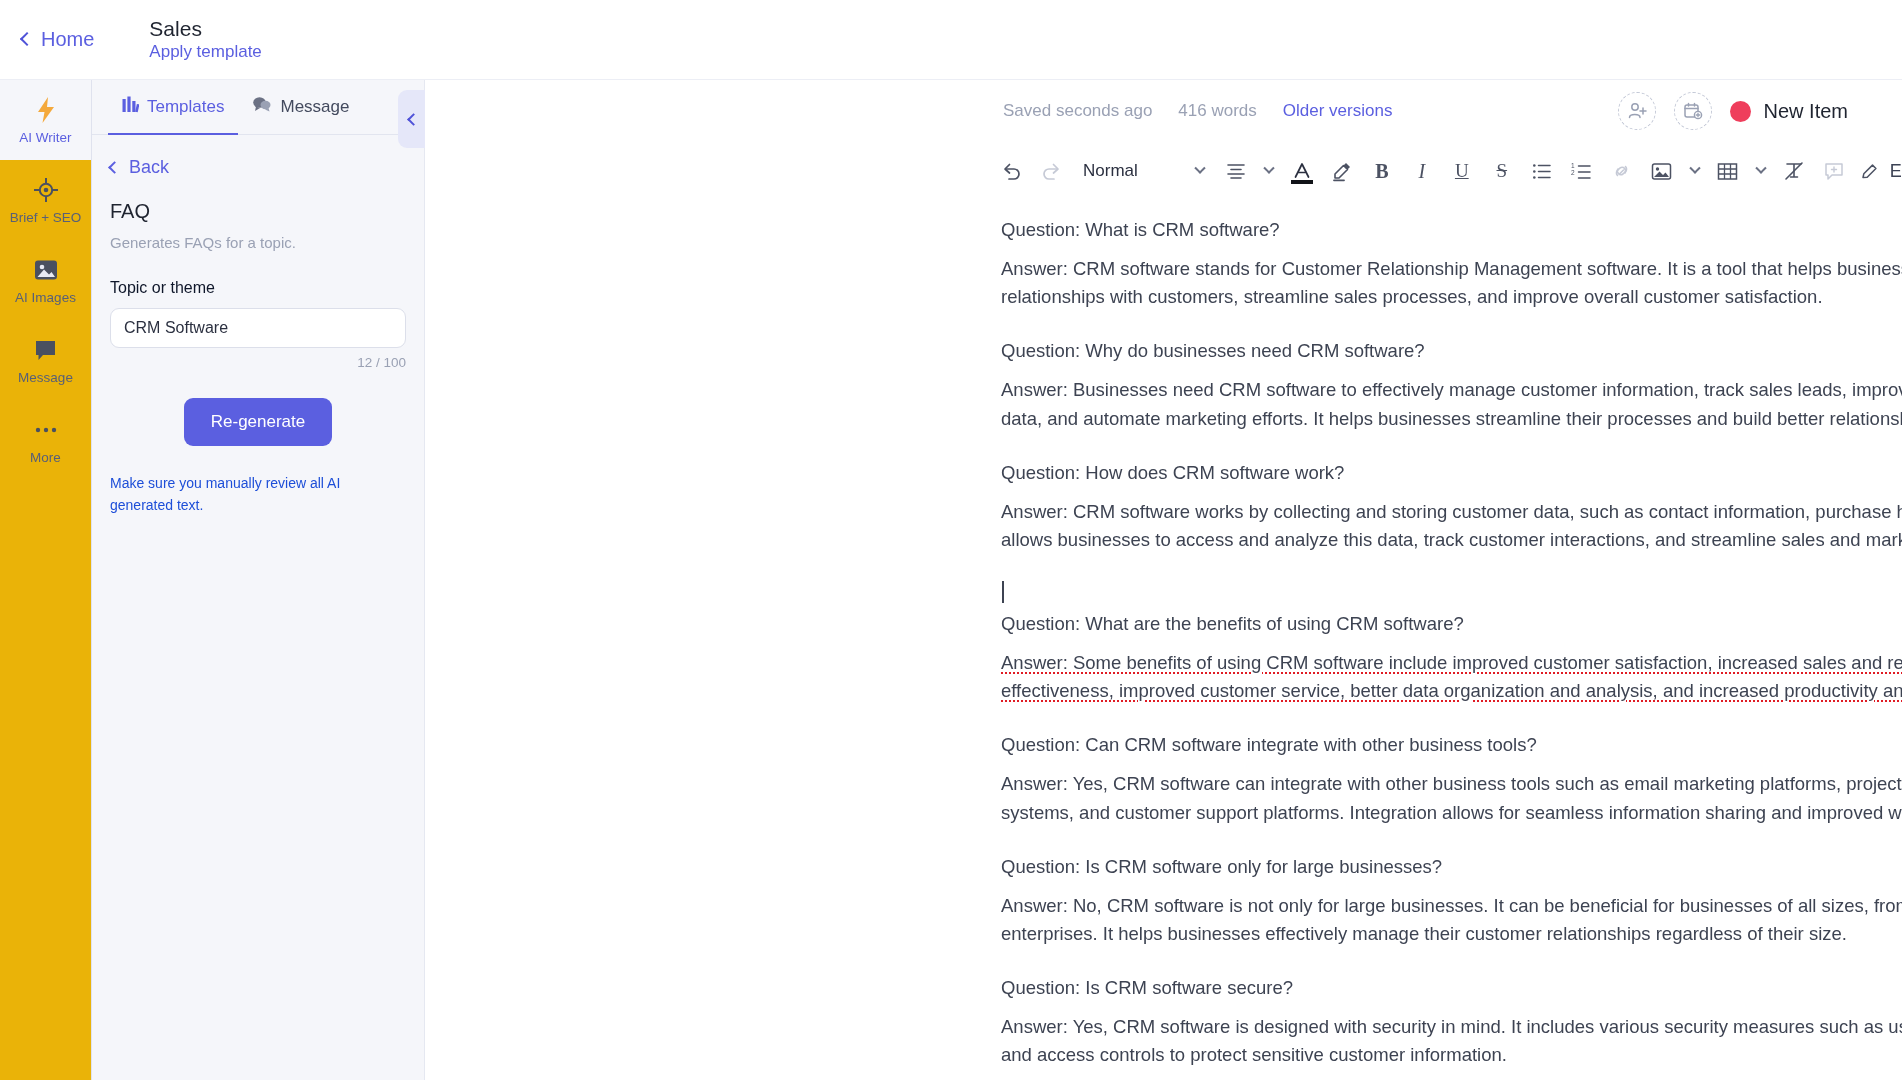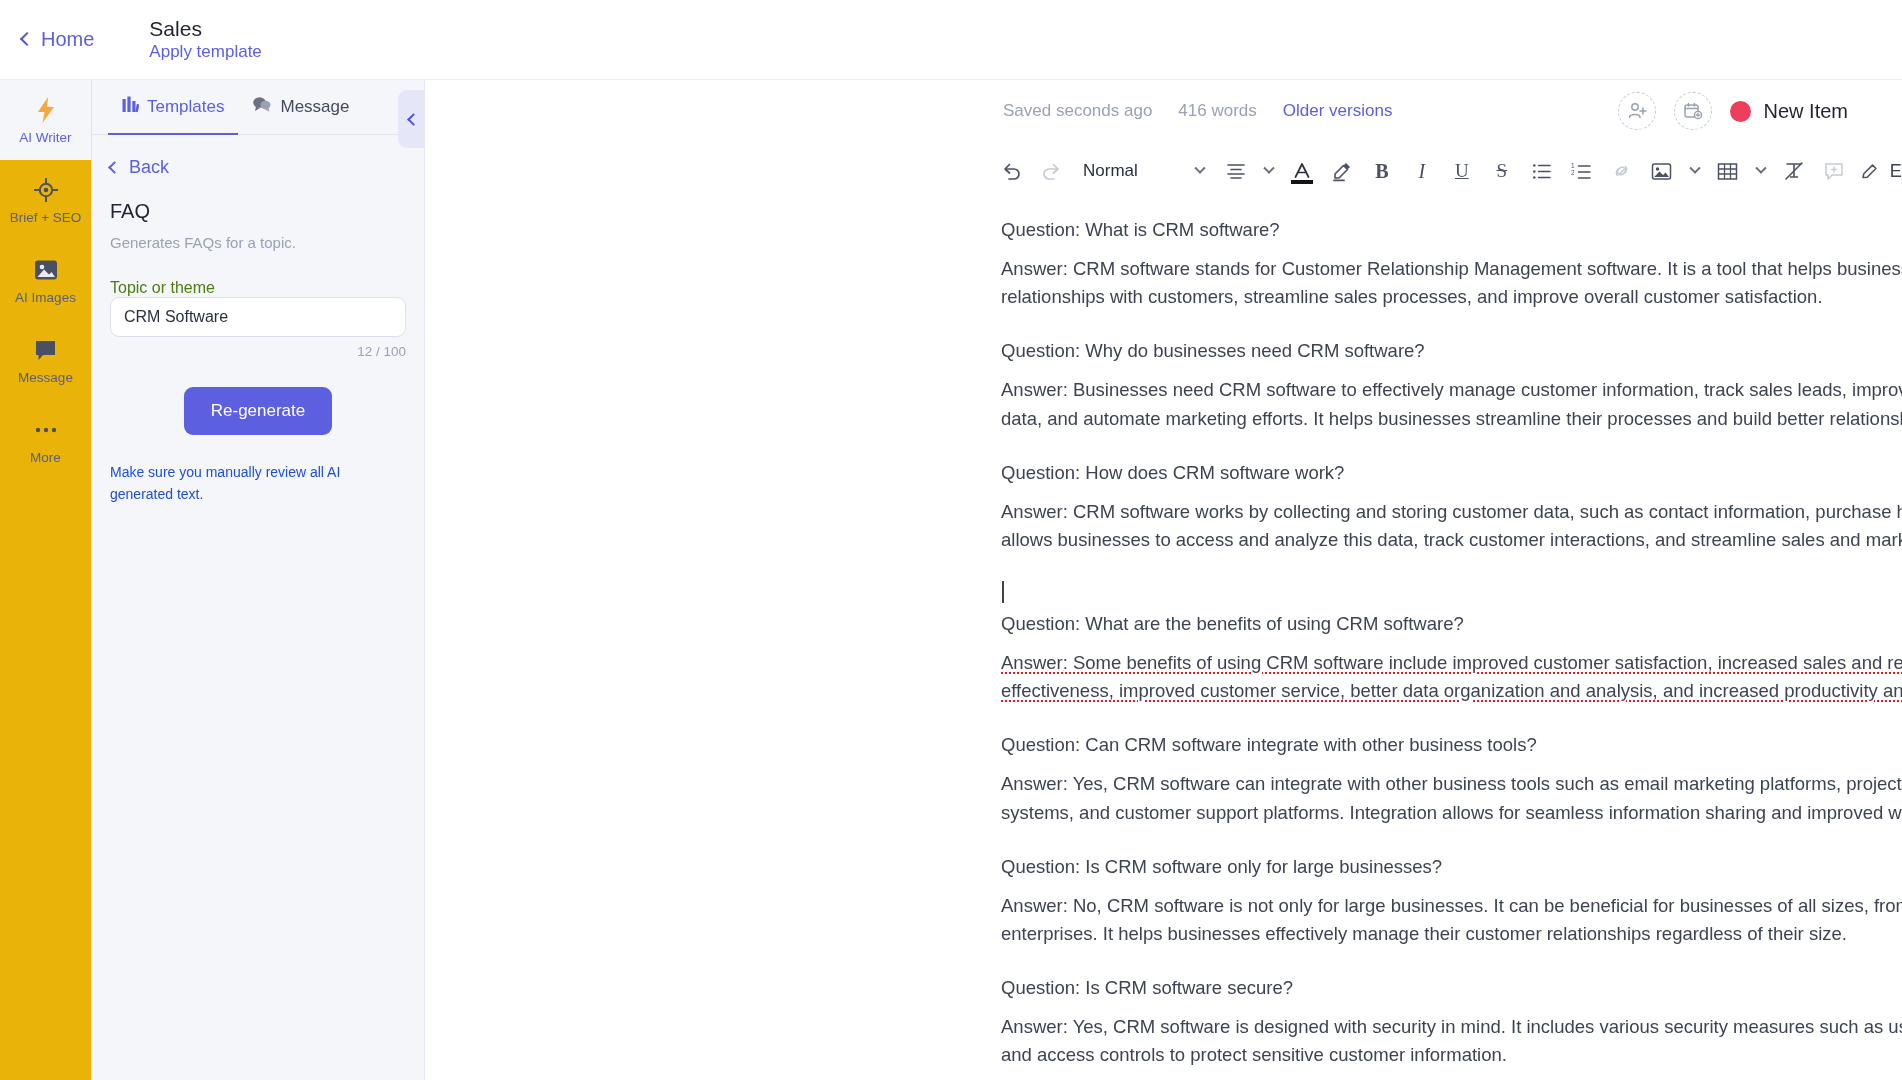--- a/index.html
+++ b/index.html
@@ -103,21 +103,21 @@
     display: flex; align-items: center; gap: 10px; color: #5b5fe0;
     font-size: 18px; cursor: pointer; margin-bottom: 22px;
   }
   .back-chev {
     display: inline-block; width: 9px; height: 9px;
     border-left: 2.2px solid #5b5fe0; border-bottom: 2.2px solid #5b5fe0;
     transform: rotate(45deg);
   }
   .tpl-title { font-size: 20px; color: #1f2430; margin-bottom: 11px; }
   .tpl-desc { font-size: 15px; color: #9aa1b4; margin-bottom: 28px; }
-  .field-label { font-size: 16px; color: #4d7c0f; }
+  .field-label { font-size: 16px; color: #0f172a; margin-bottom: 11px; }
   .field-input {
     width: 100%; height: 40px; background: #ffffff;
     border: 1px solid #dcdfea; border-radius: 9px;
     padding: 0 13px; font-size: 16px; color: #2b3040;
     font-family: inherit; outline: none;
   }
   .char-count { text-align: right; font-size: 13.5px; color: #9aa1b4; margin-top: 7px; }
   .regen-wrap { display: flex; justify-content: center; margin-top: 28px; align-items: center; }
   .regen-btn {
     background: #5b5fe0; color: #ffffff; border: none; border-radius: 9px;

